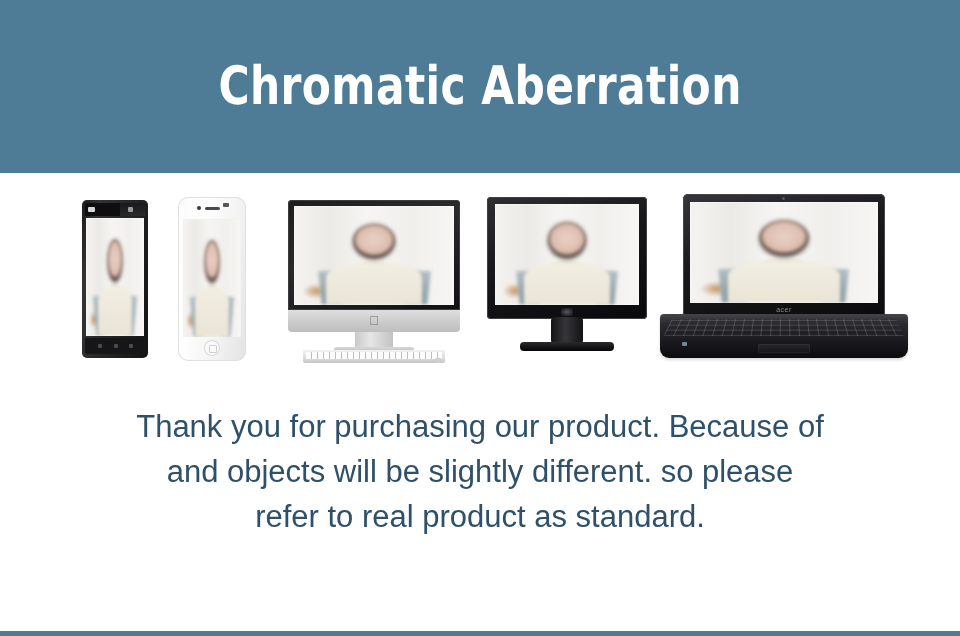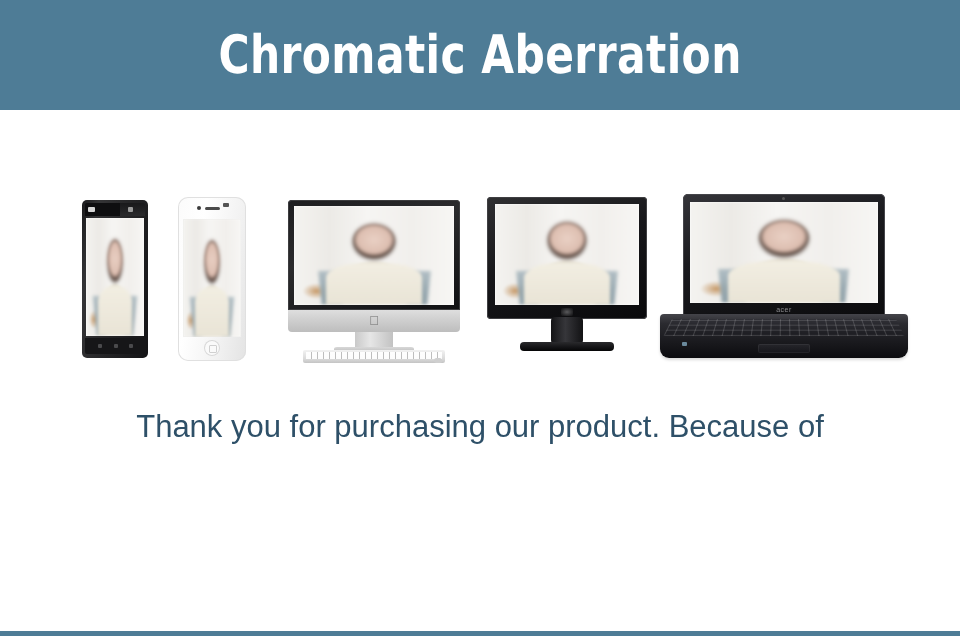--- a/index.html
+++ b/index.html
@@ -15,21 +15,21 @@
   body {
     font-family: "Liberation Sans", "DejaVu Sans", sans-serif;
     position: relative;
   }
 
   
   #header-band {
     position: absolute;
     left: 0; top: 0;
     width: 960px;
-    height: 110px;
+    height: 173px;
     background: #4e7c96;
     display: flex;
     align-items: center;
     justify-content: center;
   }
   #header-title {
     color: #ffffff;
     font-family: "DejaVu Sans", "Liberation Sans", sans-serif;
     font-size: 53px;
     font-weight: bold;
@@ -440,15 +440,17 @@
     </div>
     <div class="deck">
       <span class="power-led"></span>
     </div>
   </div>
 
 </div>
 
 <div id="disclaimer">
   <span class="line">Thank you for purchasing our product. Because of</span>
+  <span class="line">and objects will be slightly different. so please</span>
+  <span class="line">refer to real product as standard.</span>
 </div>
 
 <div id="bottom-bar"></div>
 
 </body></html>

